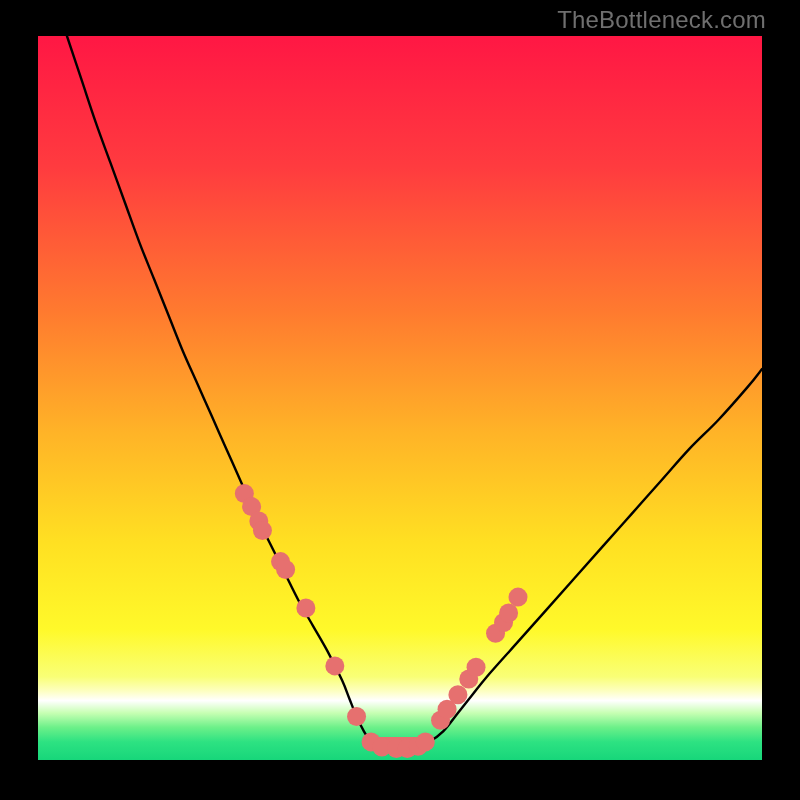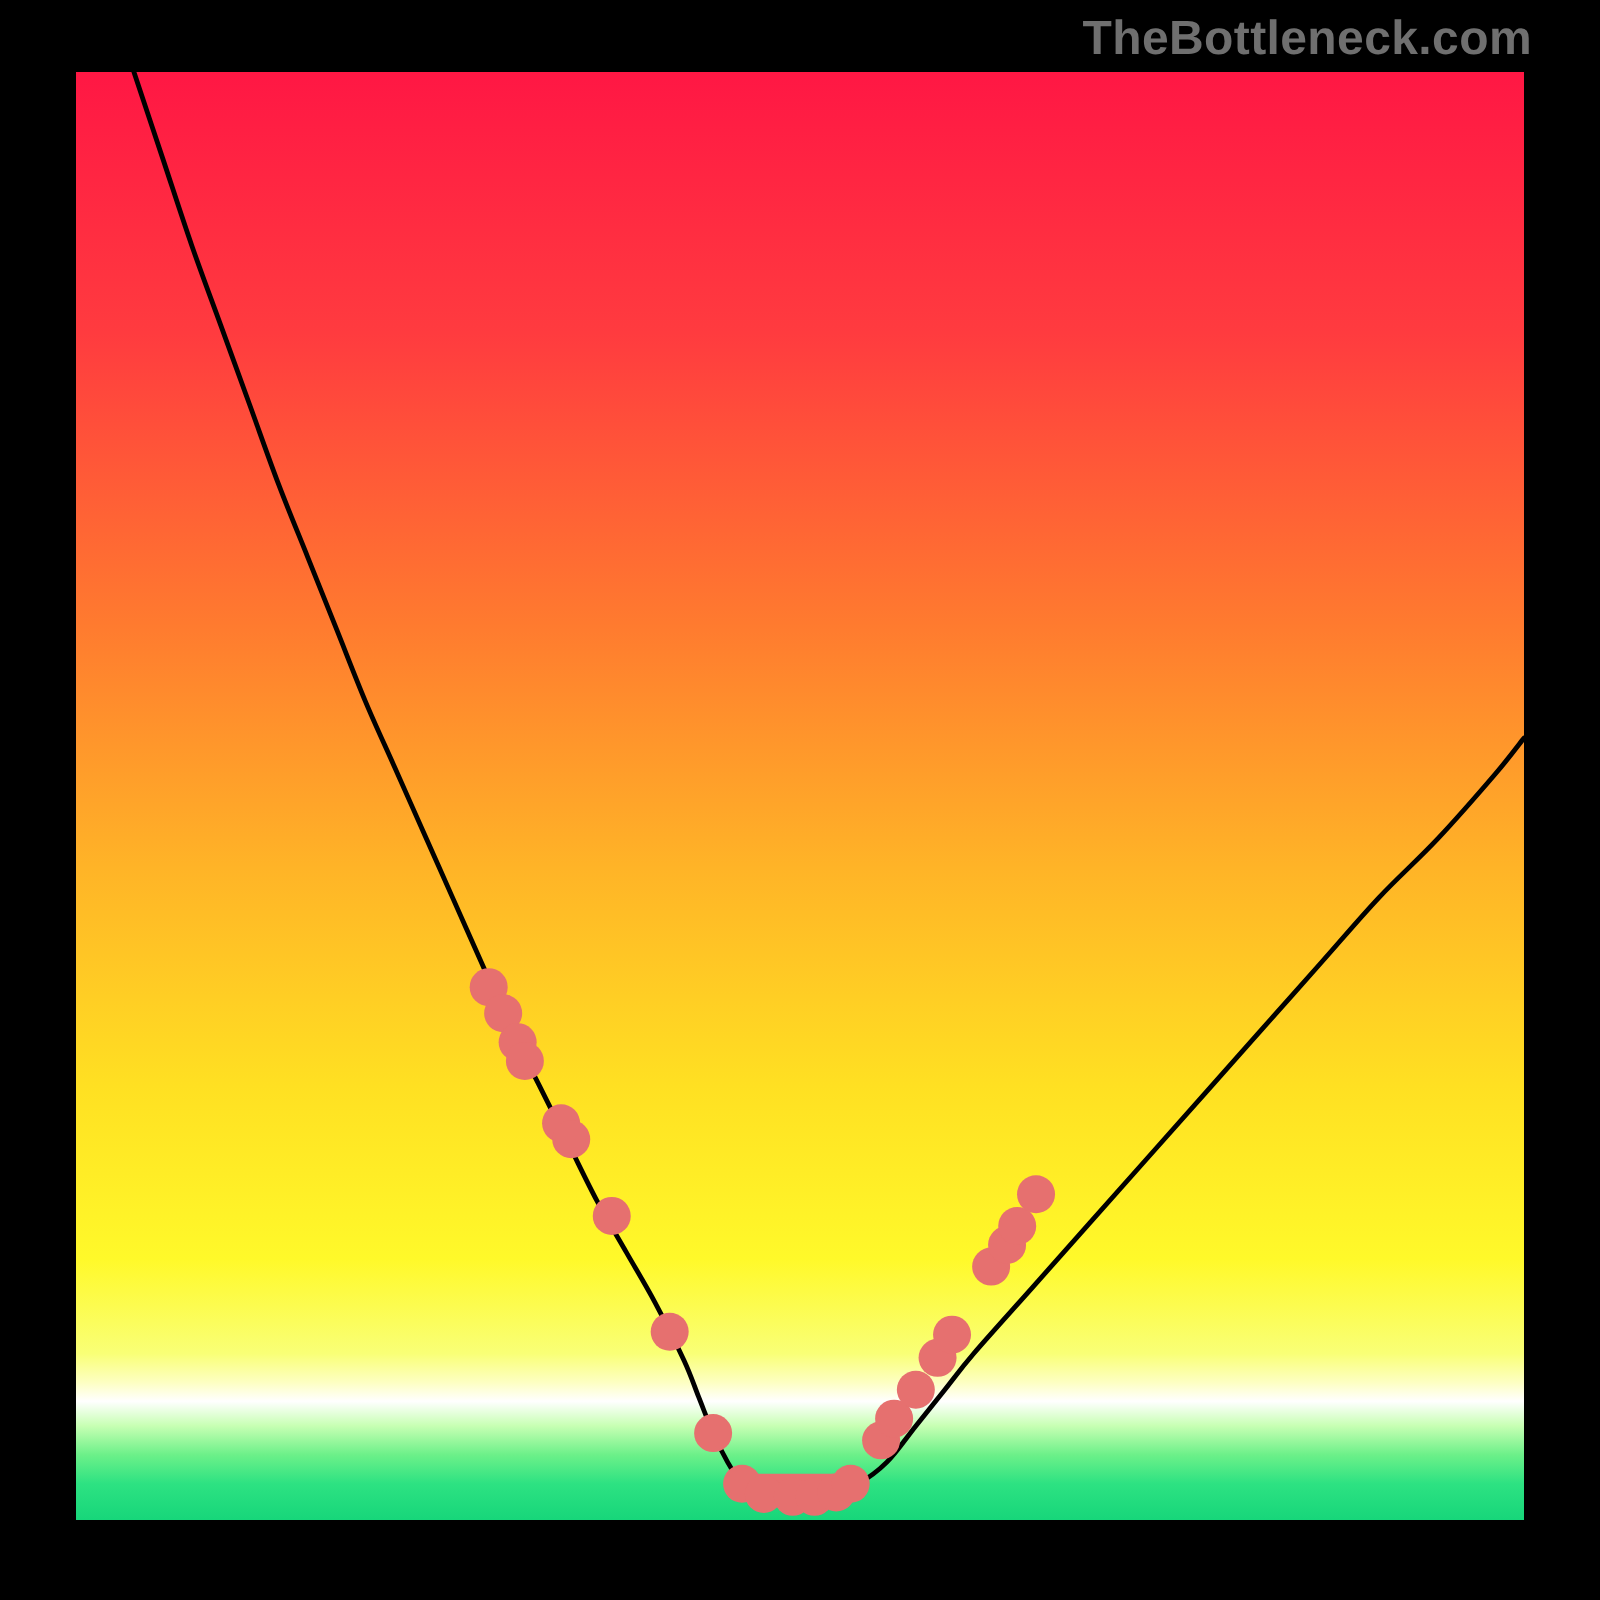--- a/index.html
+++ b/index.html
@@ -29,21 +29,21 @@
     position: absolute;
     inset: 0;
   }
   .watermark {
     position: absolute;
     top: 6px;
     right: 34px;
     color: #6f6f6f;
     font-size: 24px;
     letter-spacing: 0.2px;
-    font-weight: 700;
+    font-weight: 400;
   }
   svg.curve {
     position: absolute;
     inset: 0;
   }
 </style>
 </head>
 <body>
 
 <div class="stage">

